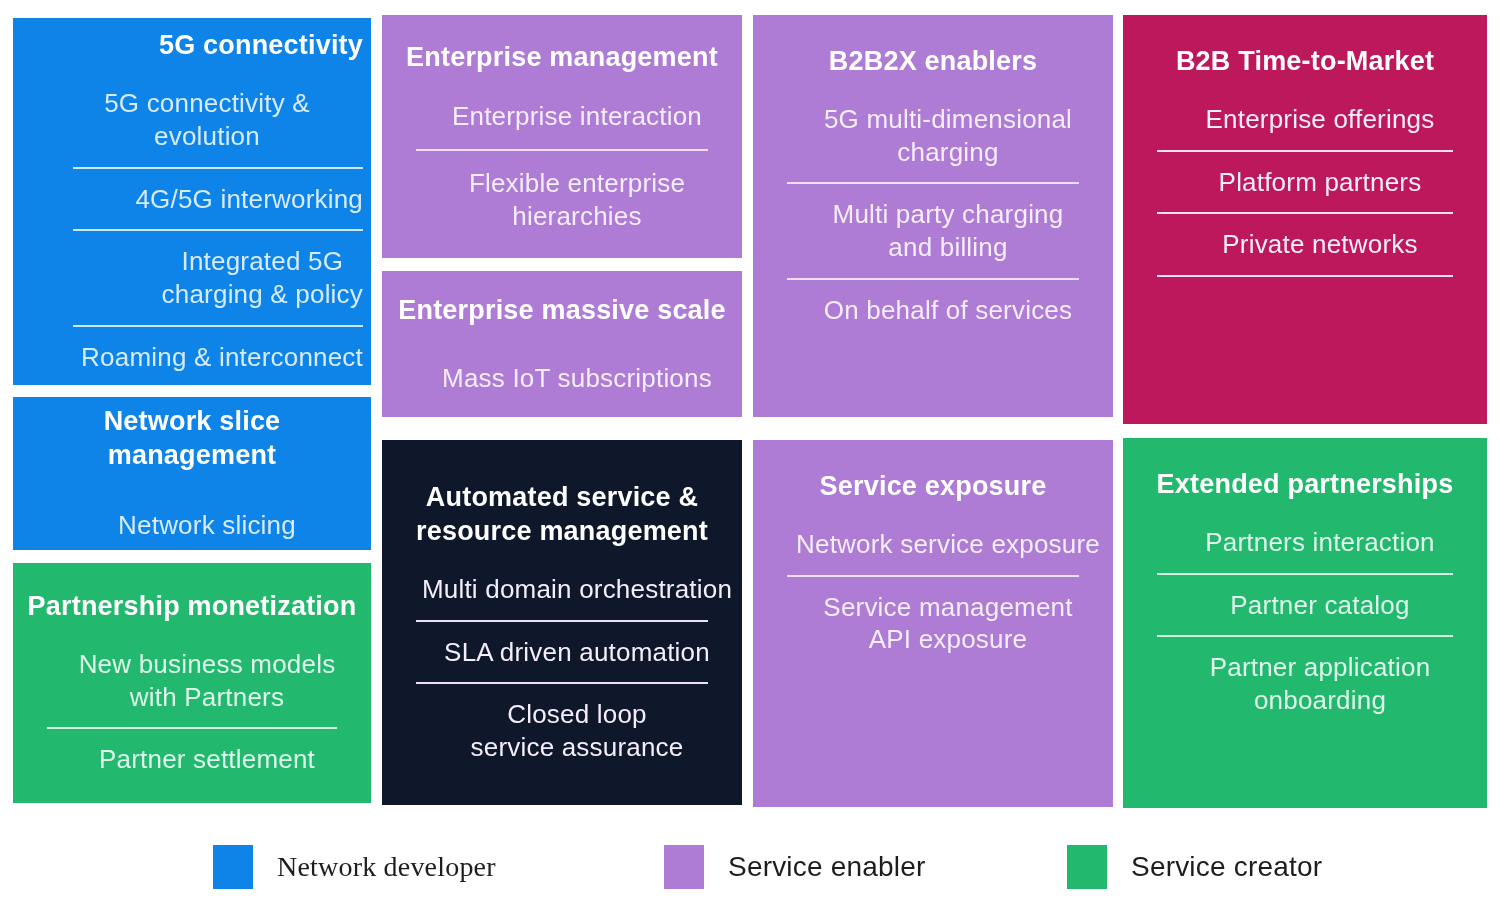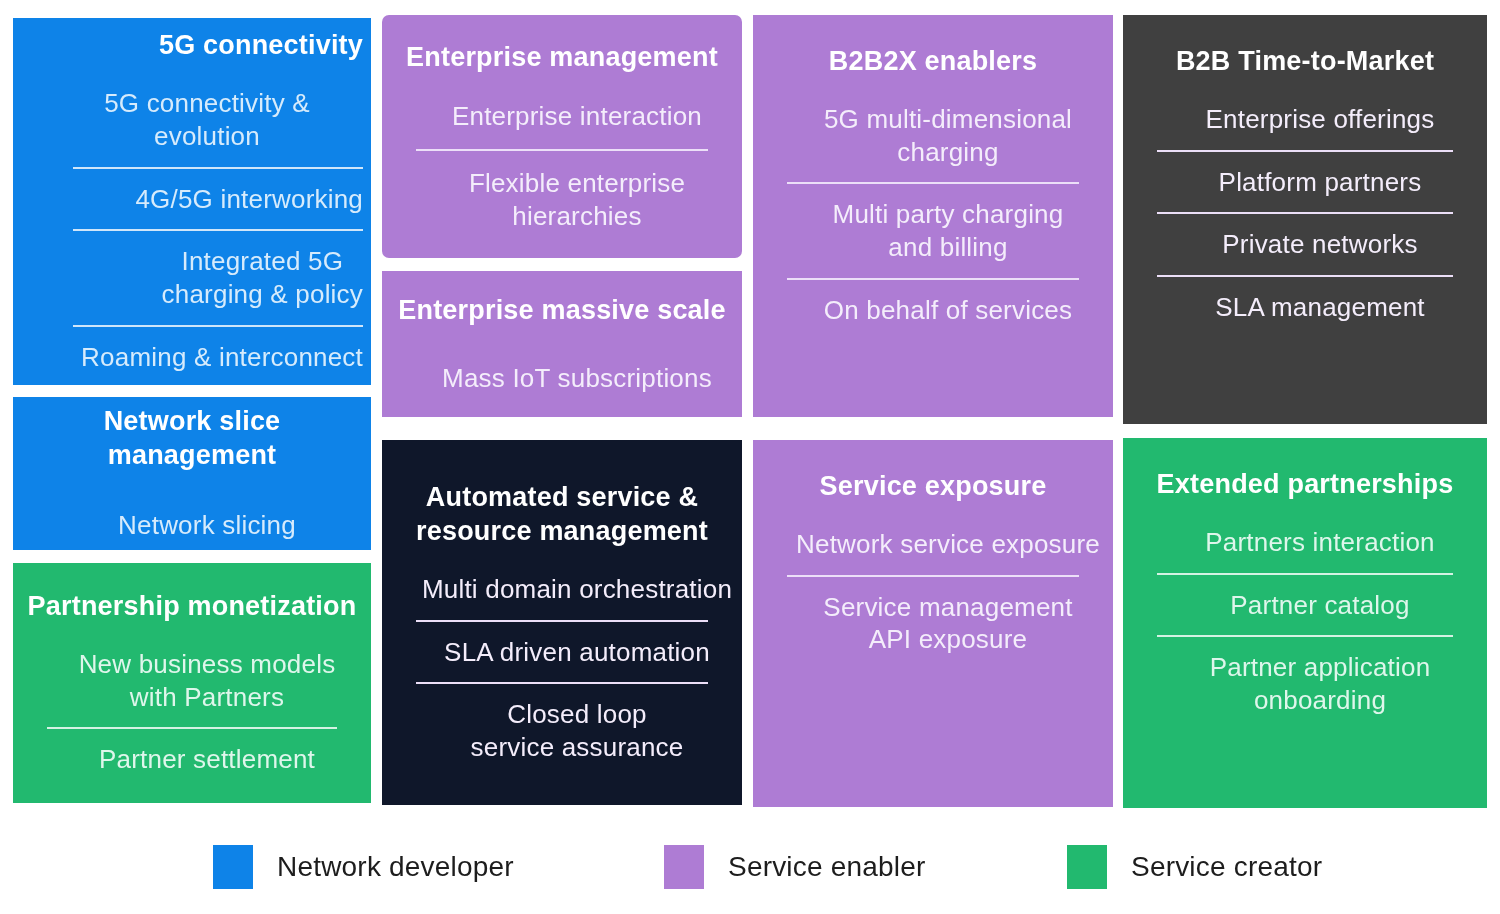--- a/index.html
+++ b/index.html
@@ -24,30 +24,30 @@
   .cat-nd .divider  { background:#cfe6fa; }
   .cat-se .box-item { color:#f4edfb; }
   .cat-se .divider  { background:#ecdff8; }
   .cat-sc .box-item { color:#def6eb; }
   .cat-sc .divider  { background:#d4f2e3; }
 
   
   .b0 { left:13px;   top:18px;  width:358px; height:367px; }
   .b1 { left:13px;   top:397px; width:358px; height:153px; gap:26px; }
   .b2 { left:13px;   top:563px; width:358px; height:240px; }
-  .b3 { left:382px;  top:15px;  width:360px; height:243px; gap:16px;border-radius:7px; }
+  .b3 { left:382px;  top:15px;  width:360px; height:243px; gap:16px; }
   .b4 { left:382px;  top:271px; width:360px; height:146px; gap:24px; }
   .b5 { left:382px;  top:440px; width:360px; height:365px; }
   .b6 { left:753px;  top:15px;  width:360px; height:402px; }
   .b7 { left:753px;  top:440px; width:360px; height:367px; }
   .b8 { left:1123px; top:15px;  width:364px; height:409px; }
   .b9 { left:1123px; top:438px; width:364px; height:370px; }
 
   .legend-item { position:absolute; display:flex; align-items:center; gap:24px; height:48px; }
-  .li0 { left:213px;  top:843px; }
+  .li0 { left:213px;  top:843px;font-family:Liberation Serif, serif; }
   .li1 { left:664px;  top:843px; }
   .li2 { left:1067px; top:843px; }
   .swatch { width:40px; height:44px; flex:0 0 auto; }
   .legend-label { font-size:28px; color:#1d1d1d; letter-spacing:0.2px; }
 </style>
 </head>
 <body>
 
 <div class="canvas">
 
@@ -112,29 +112,28 @@
   </section>
 
   <section class="box b7 box--top cat-se" style="background: rgb(174, 124, 212);">
     <h2 class="box-title">Service exposure</h2>
     <div class="box-item">Network service exposure</div>
     <div class="divider"></div>
     <div class="box-item">Service management
 API exposure</div>
   </section>
 
-  <section class="box b8 box--top cat-se" style="background: #404040;">
+  <section class="box b8 box--top cat-se" style="background: #be185d;">
     <h2 class="box-title">B2B Time-to-Market</h2>
     <div class="box-item">Enterprise offerings</div>
     <div class="divider"></div>
     <div class="box-item">Platform partners</div>
     <div class="divider"></div>
     <div class="box-item">Private networks</div>
     <div class="divider"></div>
-    <div class="box-item">SLA management</div>
   </section>
 
   <section class="box b9 box--top cat-sc" style="background: rgb(34, 185, 111);">
     <h2 class="box-title">Extended partnerships</h2>
     <div class="box-item">Partners interaction</div>
     <div class="divider"></div>
     <div class="box-item">Partner catalog</div>
     <div class="divider"></div>
     <div class="box-item">Partner application
 onboarding</div>

